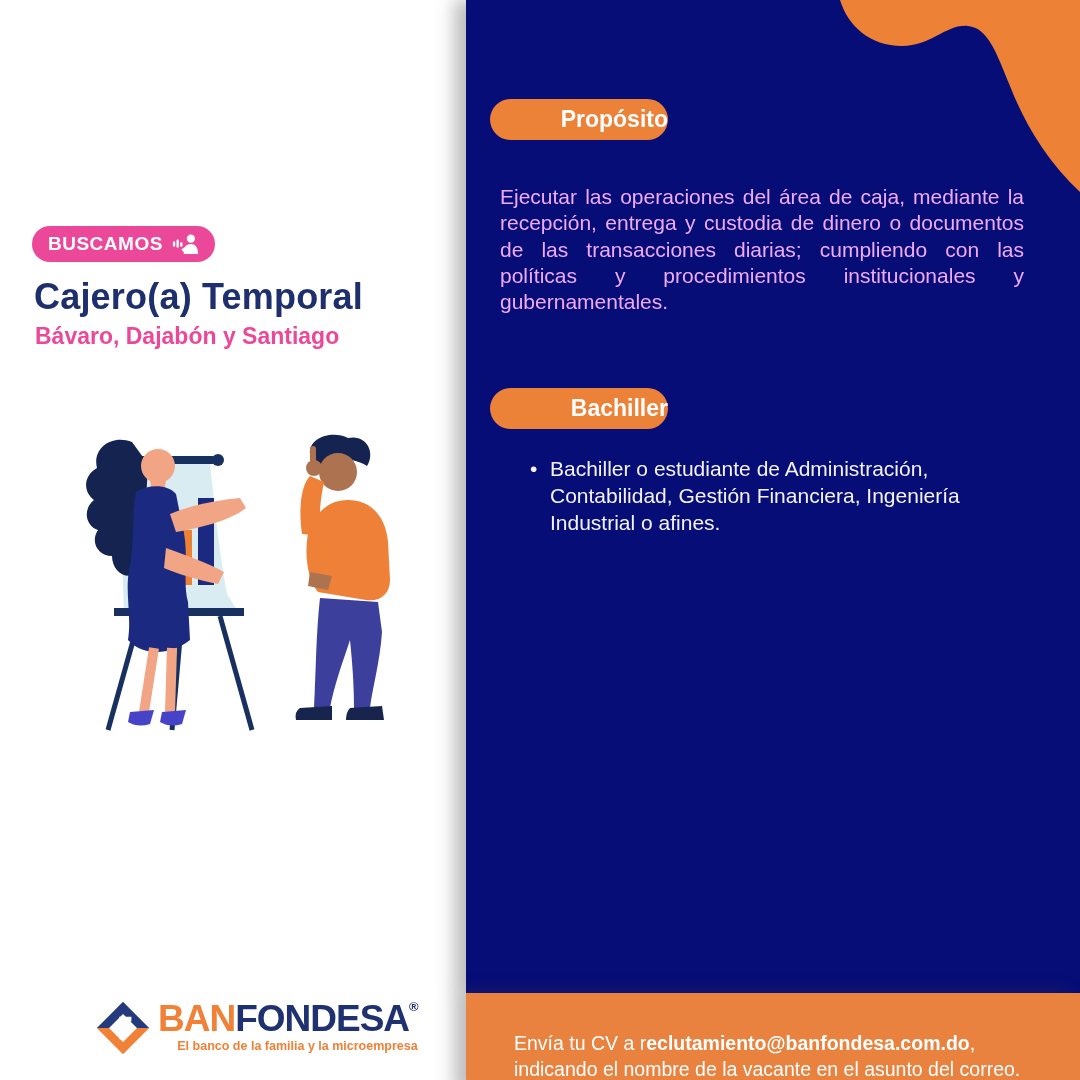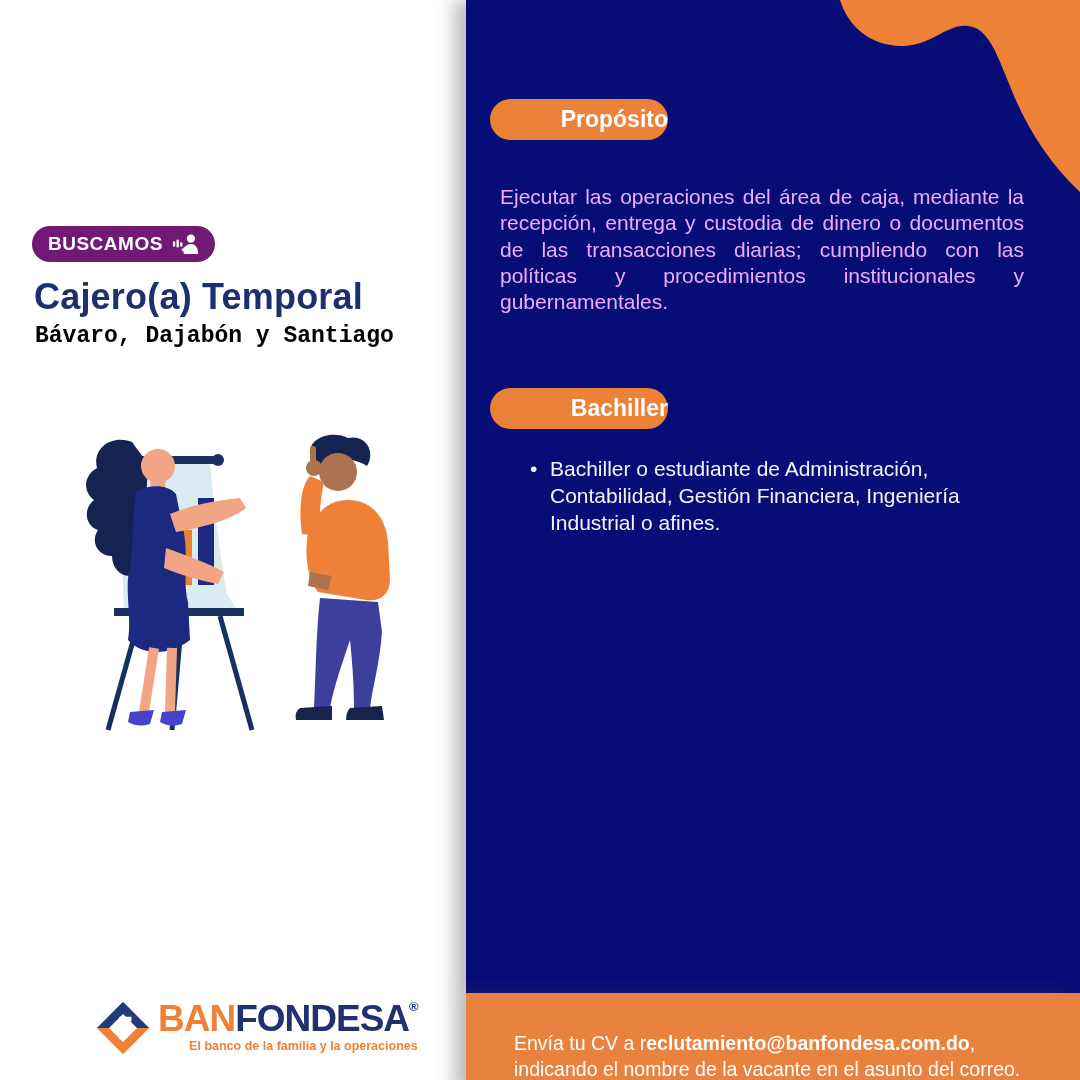--- a/index.html
+++ b/index.html
@@ -3,32 +3,32 @@
 <meta charset="utf-8">
 <style>
   html,body{margin:0;padding:0;background:#ffffff;}
   .canvas{
     position:relative;width:1080px;height:1080px;overflow:hidden;
     background:#ffffff;font-family:"Liberation Sans",sans-serif;
   }
   
   .badge{
     position:absolute;left:32px;top:226px;height:36px;
-    background:#701a75;border-radius:18px;color:#ffffff;
+    background:#ec4899;border-radius:18px;color:#ffffff;
     display:flex;align-items:center;gap:9px;padding:0 16px;
     font-weight:bold;font-size:19px;letter-spacing:.5px;
   }
   .badge svg{display:block;}
   .job-title{
     position:absolute;left:34px;top:276px;
     font-size:36px;font-weight:bold;color:#1e2f6e;letter-spacing:.2px;
   }
   .job-locations{
     position:absolute;left:35px;top:323px;
-    font-size:23px;font-weight:bold;color:#000000;font-family:Liberation Mono, monospace;
+    font-size:23px;font-weight:bold;color:#ec4899;
   }
   .illus{position:absolute;left:70px;top:430px;}
   
   .logo{position:absolute;left:95px;top:1000px;display:flex;align-items:flex-start;gap:7px;}
   .logo-text{display:inline-block;}
   .logo-word{font-size:37px;font-weight:bold;letter-spacing:-1px;line-height:1;white-space:nowrap;}
   .logo-ban{color:#f08136;}
   .logo-fondesa{color:#1f3170;}
   .logo-reg{font-size:13px;color:#1f3170;vertical-align:top;font-weight:bold;}
   .logo-tagline{
@@ -136,21 +136,21 @@
   <div class="logo">
     <svg width="56" height="56" viewBox="0 0 60 60" aria-hidden="true">
       <path d="M30,2 L58,30 L45,30 L30,15 L15,30 L2,30 Z" fill="#233b7d"></path>
       <path d="M30,58 L2,30 L15,30 L30,45 L45,30 L58,30 Z" fill="#f08136"></path>
       <path d="M26,18 h13 v5 h-8 v4 h7 v5 h-7 v10 h-5 Z" fill="#ffffff"></path>
     </svg>
     <span class="logo-text">
       <span class="logo-word">
         <span class="logo-ban">BAN</span><span class="logo-fondesa">FONDESA</span><span class="logo-reg">®</span>
       </span>
-      <span class="logo-tagline">El banco de la familia y la operaciones</span>
+      <span class="logo-tagline">El banco de la familia y la microempresa</span>
     </span>
   </div>
 
   <div class="panel">
     <svg class="blob" width="614" height="200" viewBox="0 0 614 200" aria-hidden="true">
       <path d="M374,0 C382,26 404,46 436,46 C466,46 480,24 502,26 C522,28 530,52 544,86 C558,122 580,160 614,192 L614,0 Z" fill="#ed8136"></path>
     </svg>
 
     <div class="pill pill-proposito">
       <span>Propósito</span>

